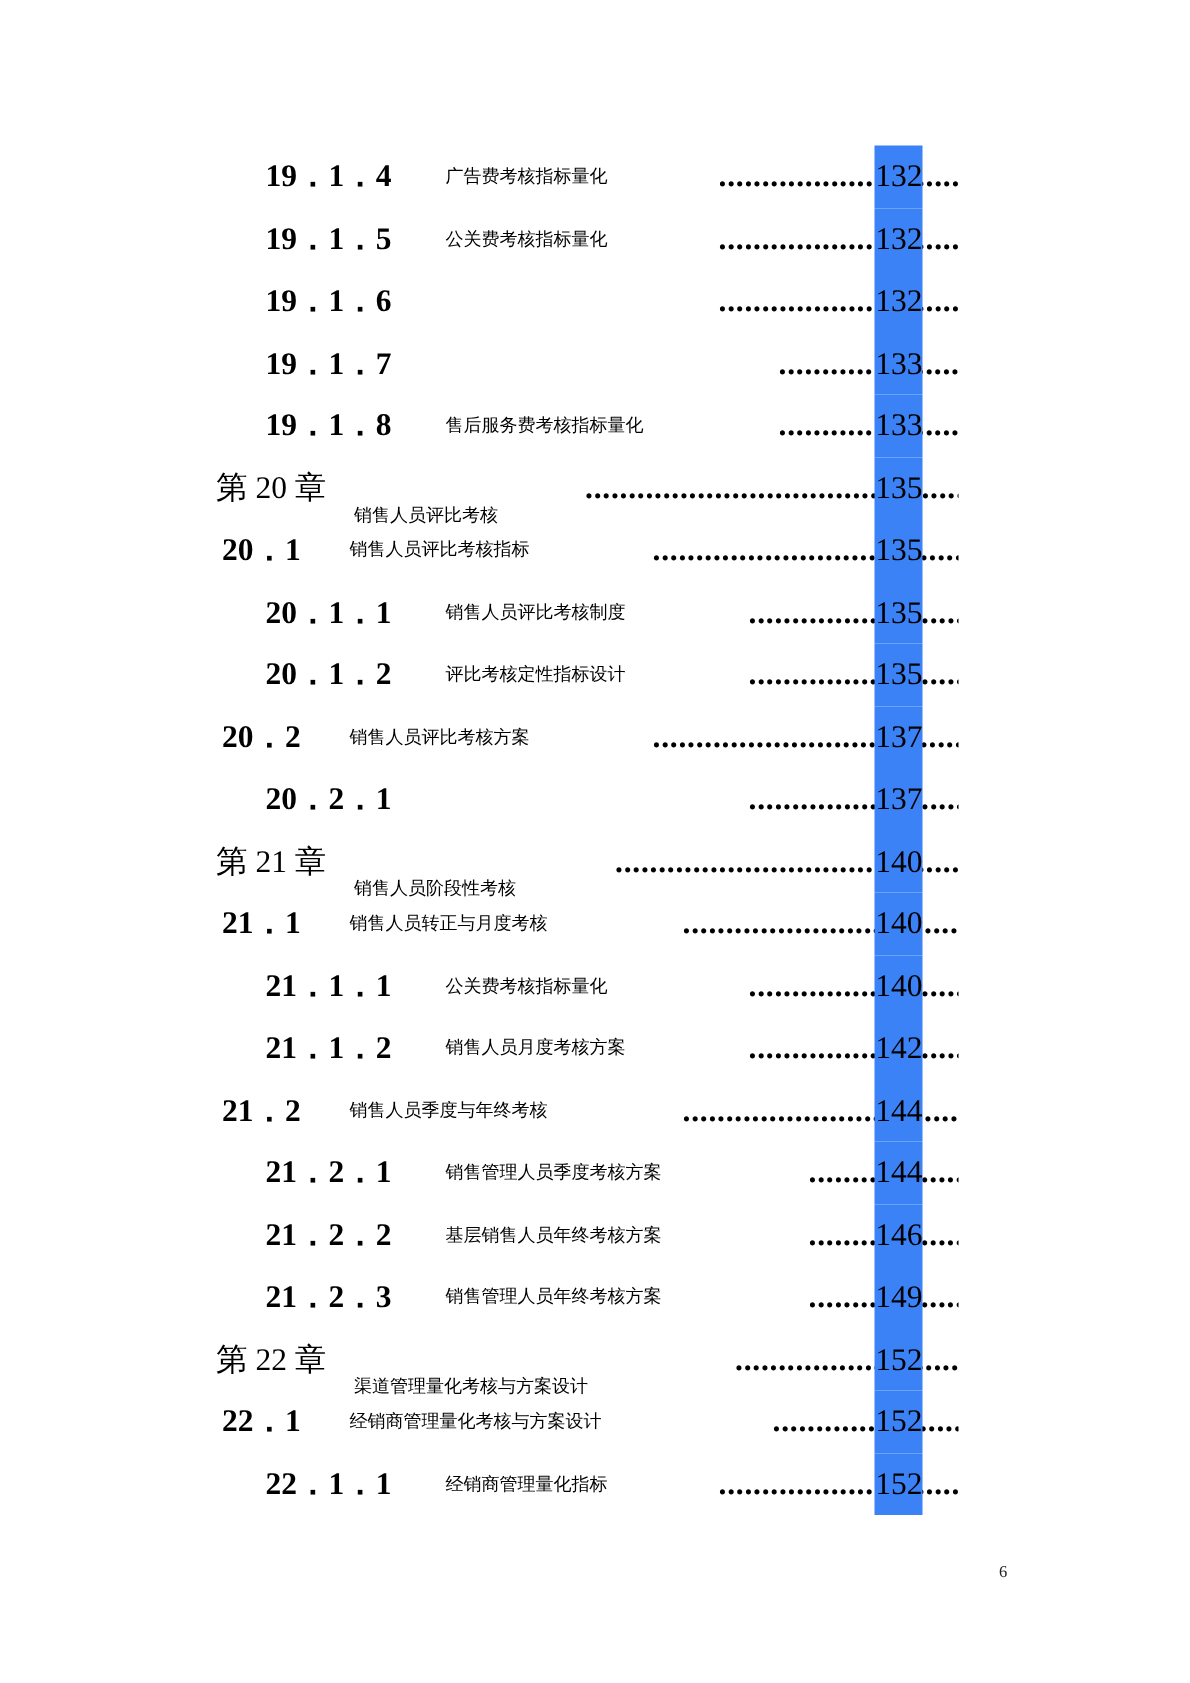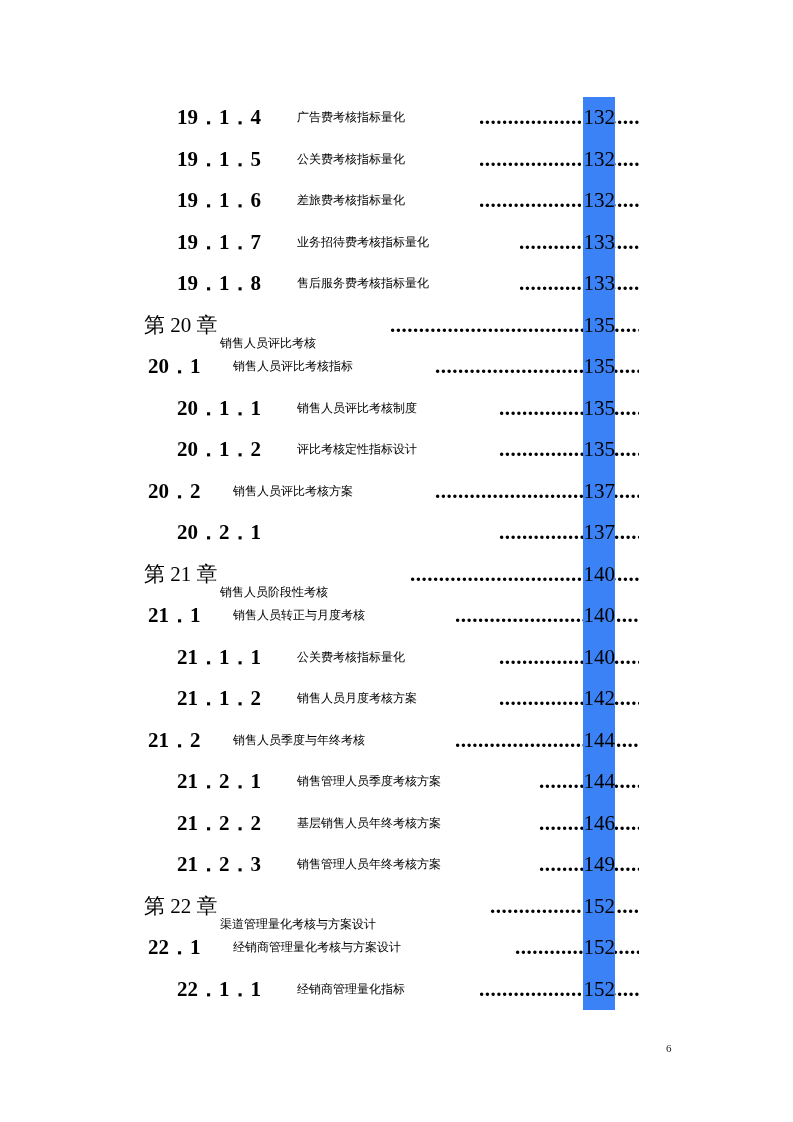--- a/index.html
+++ b/index.html
@@ -57,21 +57,21 @@
   }
   .toc-row .page {
     position: absolute;
     right: 117px;
     font-weight: normal;
     background: #3b82f6;
     padding-left: 1px;
   }
   
   .lvl-1 .num { left: 120px; }
-  .lvl-1 .title { left: 220px; margin-top: 36px; }
+  .lvl-1 .title { left: 236px; margin-top: 36px; }
   .lvl-2 .num { left: 148px; }
   .lvl-2 .title { left: 233px; }
   .lvl-3 .num { left: 177px; }
   .lvl-3 .title { left: 297px; }
 
   .page-number {
     position: absolute;
     left: 666px;
     top: 1042px;
     font-size: 11px;
@@ -91,27 +91,25 @@
     <span class="page">132</span>
   </div>
   <div class="toc-row lvl-3">
     <span class="num">19．1．5</span>
     <span class="title">公关费考核指标量化</span>
     <span class="leader" style="left: 479px; width: 159.5px;"></span>
     <span class="page">132</span>
   </div>
   <div class="toc-row lvl-3">
     <span class="num">19．1．6</span>
-    <span class="title">差旅费考核指标量化</span>
     <span class="leader" style="left: 479px; width: 159.5px;"></span>
     <span class="page">132</span>
   </div>
   <div class="toc-row lvl-3">
     <span class="num">19．1．7</span>
-    <span class="title">业务招待费考核指标量化</span>
     <span class="leader" style="left: 519px; width: 119.5px;"></span>
     <span class="page">133</span>
   </div>
   <div class="toc-row lvl-3">
     <span class="num">19．1．8</span>
     <span class="title">售后服务费考核指标量化</span>
     <span class="leader" style="left: 519px; width: 119.5px;"></span>
     <span class="page">133</span>
   </div>
   <div class="toc-row lvl-1">

